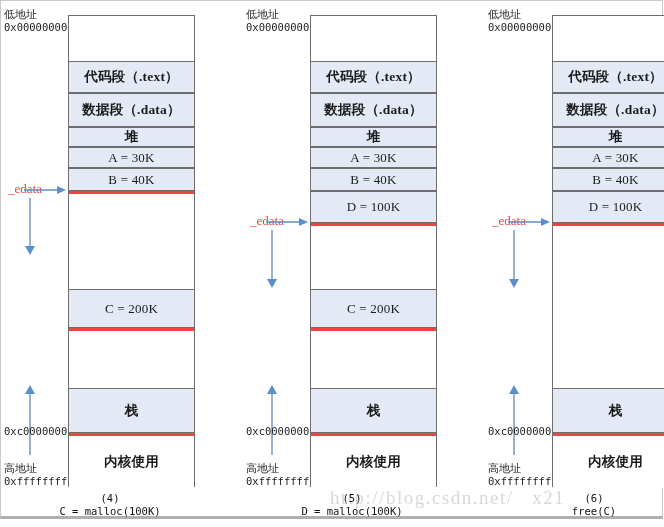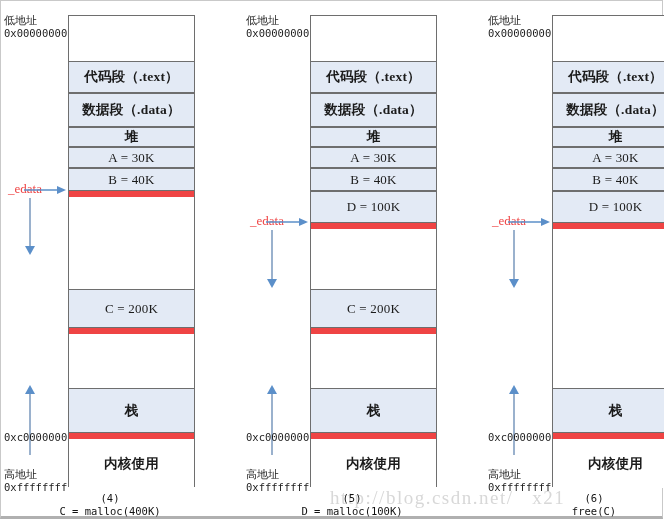--- a/index.html
+++ b/index.html
@@ -16,26 +16,26 @@
 
   .column{position:absolute;top:0;width:220px;height:527px;}
 
   .memmap{position:absolute;border:1px solid #6e6e6e;box-sizing:border-box;background:#fff;}
 
   .blk{position:absolute;left:0;right:0;box-sizing:border-box;
        display:flex;align-items:center;justify-content:center;
        font-size:13px;color:#1b1b1b;white-space:nowrap;letter-spacing:.2px;}
   .blk.fill{background:#e3eaf5;border-top:1px solid #6e6e6e;border-bottom:1px solid #6e6e6e;}
   .blk.empty{background:#ffffff;}
-  .blk.line-top{border-top:6px solid #ef4444;}
+  .blk.line-top{border-top:3px solid #ef4444;}
   .blk.cn{font-size:13.5px;font-weight:bold;}
 
   
   .addr{position:absolute;font-family:"DejaVu Sans Mono","Liberation Mono",monospace;
-        font-size:10.5px;color:#1b1b1b;line-height:13px;white-space:nowrap;margin-top:6px;}
+        font-size:10.5px;color:#1b1b1b;line-height:13px;white-space:nowrap;}
   .addr .cn{font-family:"Liberation Serif","DejaVu Serif",serif;font-size:11px;}
 
   .edata{position:absolute;font-size:13px;color:#ef4444;white-space:nowrap;
          font-family:"Liberation Serif","DejaVu Serif",serif;}
 
   
   svg.arrow{position:absolute;overflow:visible;}
 
   .caption{position:absolute;text-align:center;width:220px;left:0;
      font-family:"DejaVu Sans Mono","Liberation Mono",monospace;
@@ -81,21 +81,21 @@
       </svg>
       <svg class="arrow" width="14" height="70" style="left: 23px; top: 385px;">
         <line x1="7" y1="9" x2="7" y2="70" stroke="#8fa9c8" stroke-width="1.8"></line>
         <polygon points="2,9 12,9 7,0" fill="#5b8fc9"></polygon>
       </svg>
       <div class="addr" style="left: 4px; top: 425px;">0xc0000000</div>
       <div class="addr" style="left: 4px; top: 462px;">
         <div class="cn">高地址</div>
         <div>0xffffffff</div>
       </div>
-      <div class="caption" style="top: 492px;"><div>(4)</div><div>C = malloc(400K)</div></div>
+      <div class="caption" style="top: 492px;"><div>(4)</div><div>C = malloc(100K)</div></div>
     </div>
     <div class="column" style="left: 242px;">
       <div class="addr" style="left: 4px; top: 8px;">
         <div class="cn">低地址</div>
         <div>0x00000000</div>
       </div>
       <div class="memmap" style="left: 68px; top: 15px; width: 127px; height: 472px;">
         <div class="blk empty" style="top: 0px; height: 45px;"></div>
         <div class="blk fill cn" style="top: 45px; height: 32px;">代码段（.text）</div>
         <div class="blk fill cn" style="top: 77px; height: 34px;">数据段（.data）</div>

